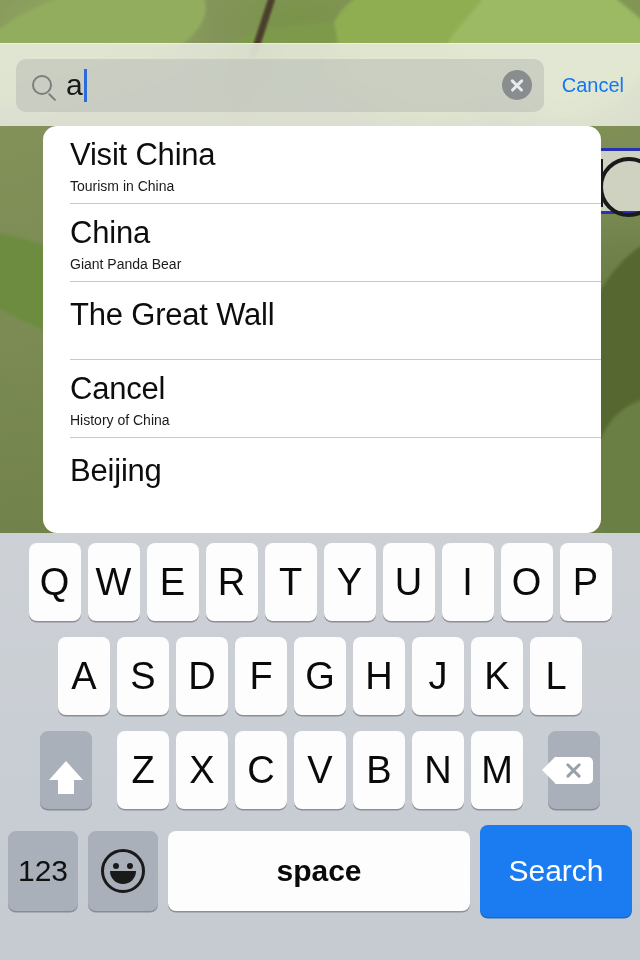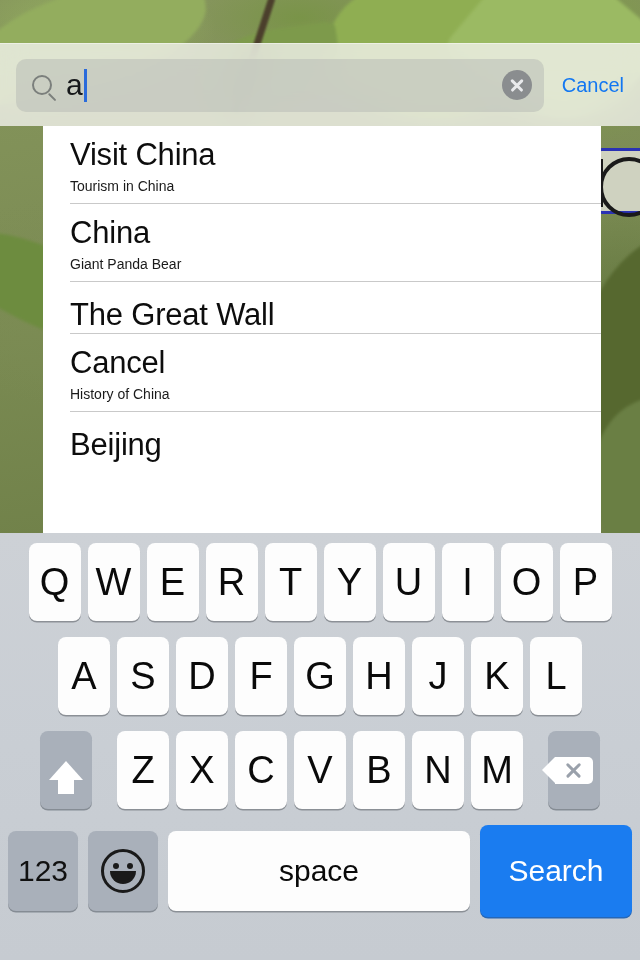--- a/index.html
+++ b/index.html
@@ -142,20 +142,21 @@
   }
 
   
   #panel {
     position: absolute;
     left: 43px; top: 126px;
     width: 558px;
     height: 407px;
     background: #ffffff;
     overflow: hidden;
+    border-radius: 14px;
   }
   .row {
     padding: 10px 0 9px 27px;
     position: relative;
   }
   .row .sep {
     position: absolute;
     left: 27px; right: 0; bottom: 0;
     height: 1px;
     background: #c9c9c9;
@@ -165,21 +166,21 @@
     color: #0d0d0d;
     line-height: 1.22;
     letter-spacing: -0.2px;
   }
   .row .sub {
     font-size: 14px;
     color: #1a1a1a;
     line-height: 1.3;
     margin-top: 3px;
   }
-  .row.tall { padding-top: 14px; padding-bottom: 0; }
+  .row.tall { padding-top: 14px; padding-bottom: 26px; }
 
   
   #keyboard {
     position: absolute;
     left: 0; top: 533px;
     width: 640px; height: 427px;
     background: linear-gradient(180deg, #cdd1d6 0%, #c9ced4 50%, #c6cbd1 100%);
     padding-top: 10px;
   }
   .krow {
@@ -311,21 +312,21 @@
     background: #1a1a1a;
   }
   #keyspace {
     flex: 1;
     height: 80px;
     margin: 0 10px;
     background: #fdfdfd;
     border-radius: 8px;
     box-shadow: 0 1.5px 0 rgba(136,140,146,.95);
     display: flex; align-items: center; justify-content: center;
-    font-size: 30px; color: #0a0a0a;
+    font-size: 30px; color: #0a0a0a; font-weight: bold;
   }
   #keysearch {
     width: 152px; height: 92px;
     background: #1a7cf0;
     border-radius: 8px;
     box-shadow: 0 1.5px 0 rgba(20,92,180,.9);
     display: flex; align-items: center; justify-content: center;
     font-size: 30px; color: #ffffff;
   }
 </style>

